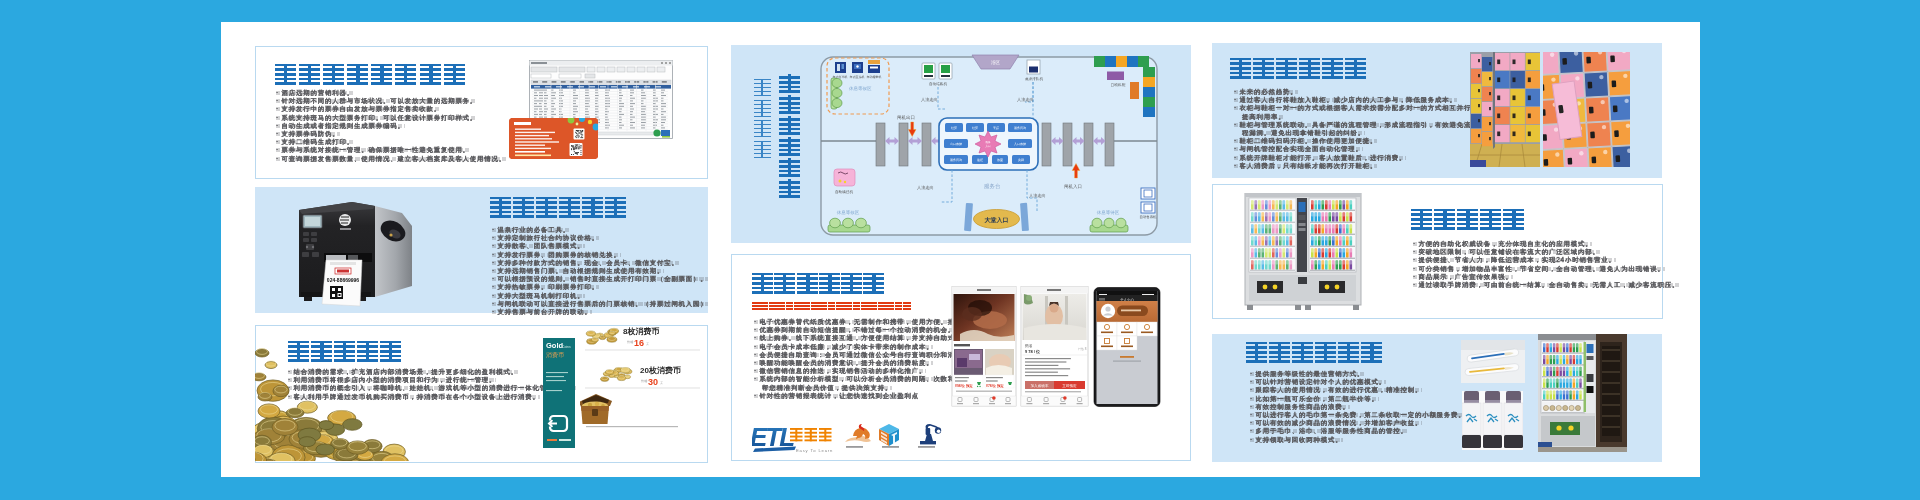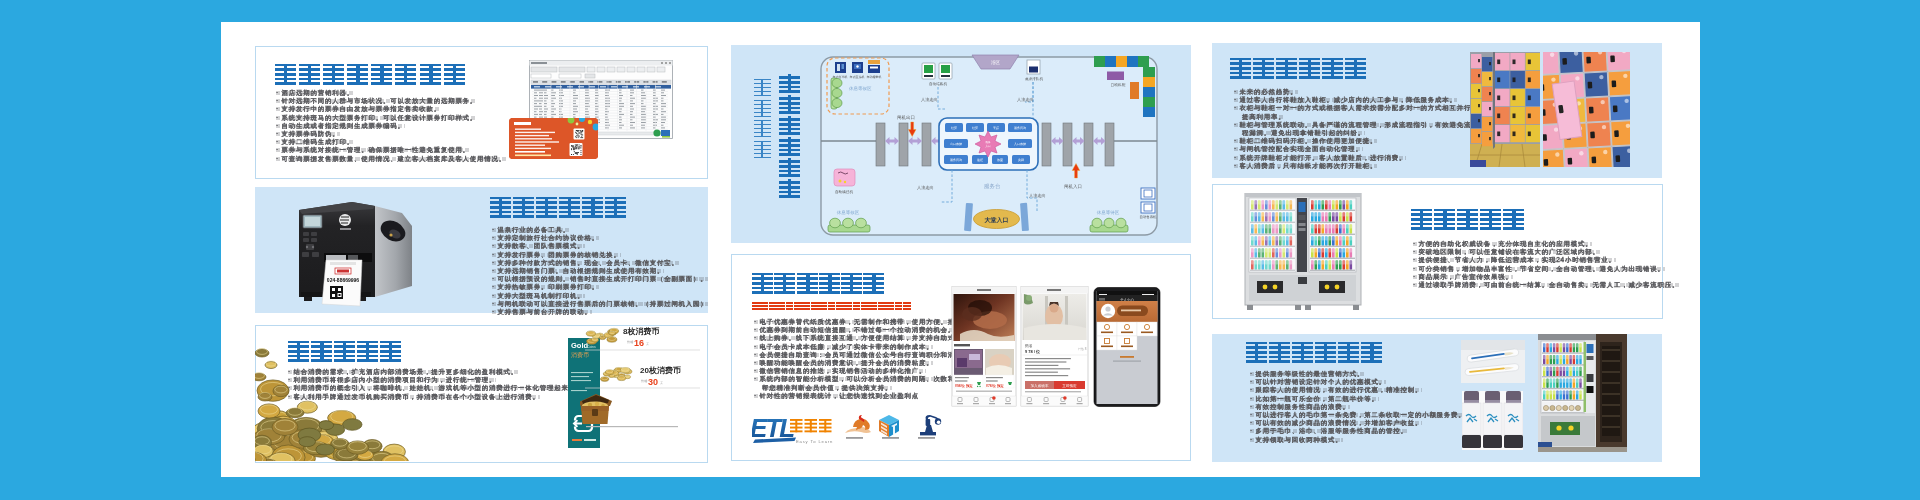--- a/index.html
+++ b/index.html
@@ -653,21 +653,21 @@
       <ellipse cx="60.9" cy="109.1" rx="12.5" ry="6.6" fill="#97823a" stroke="#6f5d24" stroke-width="0.7"></ellipse>
       <ellipse cx="60.9" cy="107.7" rx="9.8" ry="5.0" fill="none" stroke="#eedd9a" stroke-width="0.6" opacity="0.9"></ellipse>
       <ellipse cx="97.3" cy="85.5" rx="9.7" ry="5.8" fill="#7f7a40" stroke="#5d5420" stroke-width="0.7"></ellipse>
       <ellipse cx="54.4" cy="96.0" rx="11.4" ry="6.9" fill="#7f7a40" stroke="#5d5420" stroke-width="0.7"></ellipse>
       <ellipse cx="80.2" cy="90.7" rx="9.5" ry="5.7" fill="#7f7a40" stroke="#5d5420" stroke-width="0.7"></ellipse>
       <ellipse cx="71.2" cy="86.2" rx="7.4" ry="4.5" fill="#7f7a40" stroke="#5d5420" stroke-width="0.7"></ellipse>
       <ellipse cx="70.2" cy="110.5" rx="9.3" ry="5.6" fill="#7f7a40" stroke="#5d5420" stroke-width="0.7"></ellipse>
       <ellipse cx="52.2" cy="102.7" rx="8.3" ry="5.0" fill="#7f7a40" stroke="#5d5420" stroke-width="0.7"></ellipse>
     </svg></div>
 
-<div class="abs" id="tealcard" style="left:543px;top:338px;width:32px;height:138px;margin-left:25px;">
+<div class="abs" id="tealcard" style="left:543px;top:338px;width:32px;height:138px;">
 <svg width="32" height="110" viewBox="0 0 32 110">
 <rect x="0" y="0" width="32" height="110" fill="#0f7277"></rect>
 <text x="3" y="10" font-size="7.5" font-weight="bold" fill="#fff" font-family="Liberation Sans">Gold</text>
 <text x="19" y="10" font-size="3.4" fill="#cfe8e2" font-family="Liberation Sans">Coins</text>
 <text x="3" y="19" font-size="6" fill="#e8a050" font-family="Liberation Sans">消费币</text>
 <rect x="3" y="34" width="22" height="1.1" fill="#bfe0da" opacity="0.85"></rect>
 <rect x="3" y="38" width="18" height="1.1" fill="#bfe0da" opacity="0.85"></rect>
 <rect x="3" y="42" width="20" height="1.1" fill="#bfe0da" opacity="0.85"></rect>
 <rect x="3" y="52" width="16" height="1.1" fill="#bfe0da" opacity="0.85"></rect>
 <g>
@@ -996,21 +996,21 @@
 <div>· 线上购券。线下系统直接互通，方便使用结算，并支持自助式兑换。</div>
 <div>· 电子会员卡成本低廉，减少了实体卡带来的制作成本。</div>
 <div>· 会员便捷自助查询：会员可通过微信公众号自行查询积分和消费记录。</div>
 <div>· 唤醒功能唤醒会员的消费意识，提升会员的消费粘度。</div>
 <div>· 微信营销信息的推送，实现销售活动的多样化推广。</div>
 <div>· 系统内部的智能分析模型，可以分析会员消费的间隔、次数和消费习惯，</div>
 <div style="margin-left:8px;">帮您精准判断会员价值，提供决策支持。</div>
 <div>· 针对性的营销报表统计，让您快速找到企业盈利点</div>
 </div>
 
-<div class="abs" id="etl" style="left:752px;top:413px;width:200px;height:34px;">
+<div class="abs" id="etl" style="left:752px;top:422px;width:200px;height:34px;">
 <svg width="200" height="34" viewBox="0 0 200 34">
 <defs>
         <linearGradient id="eg" x1="0" y1="0" x2="0" y2="1">
           <stop offset="0" stop-color="#2a7cc0"></stop>
           <stop offset="1" stop-color="#154f92"></stop>
         </linearGradient>
       </defs>
 <text x="-2" y="24" font-size="26" font-weight="bold" font-style="italic" fill="url(#eg)" font-family="Liberation Sans" letter-spacing="-2">ETL</text>
 <path d="M3 26.5 L44 24.5 L42.5 28 L1 30 Z" fill="#1d5fa5"></path>
 <g transform="translate(38.0,6)">

